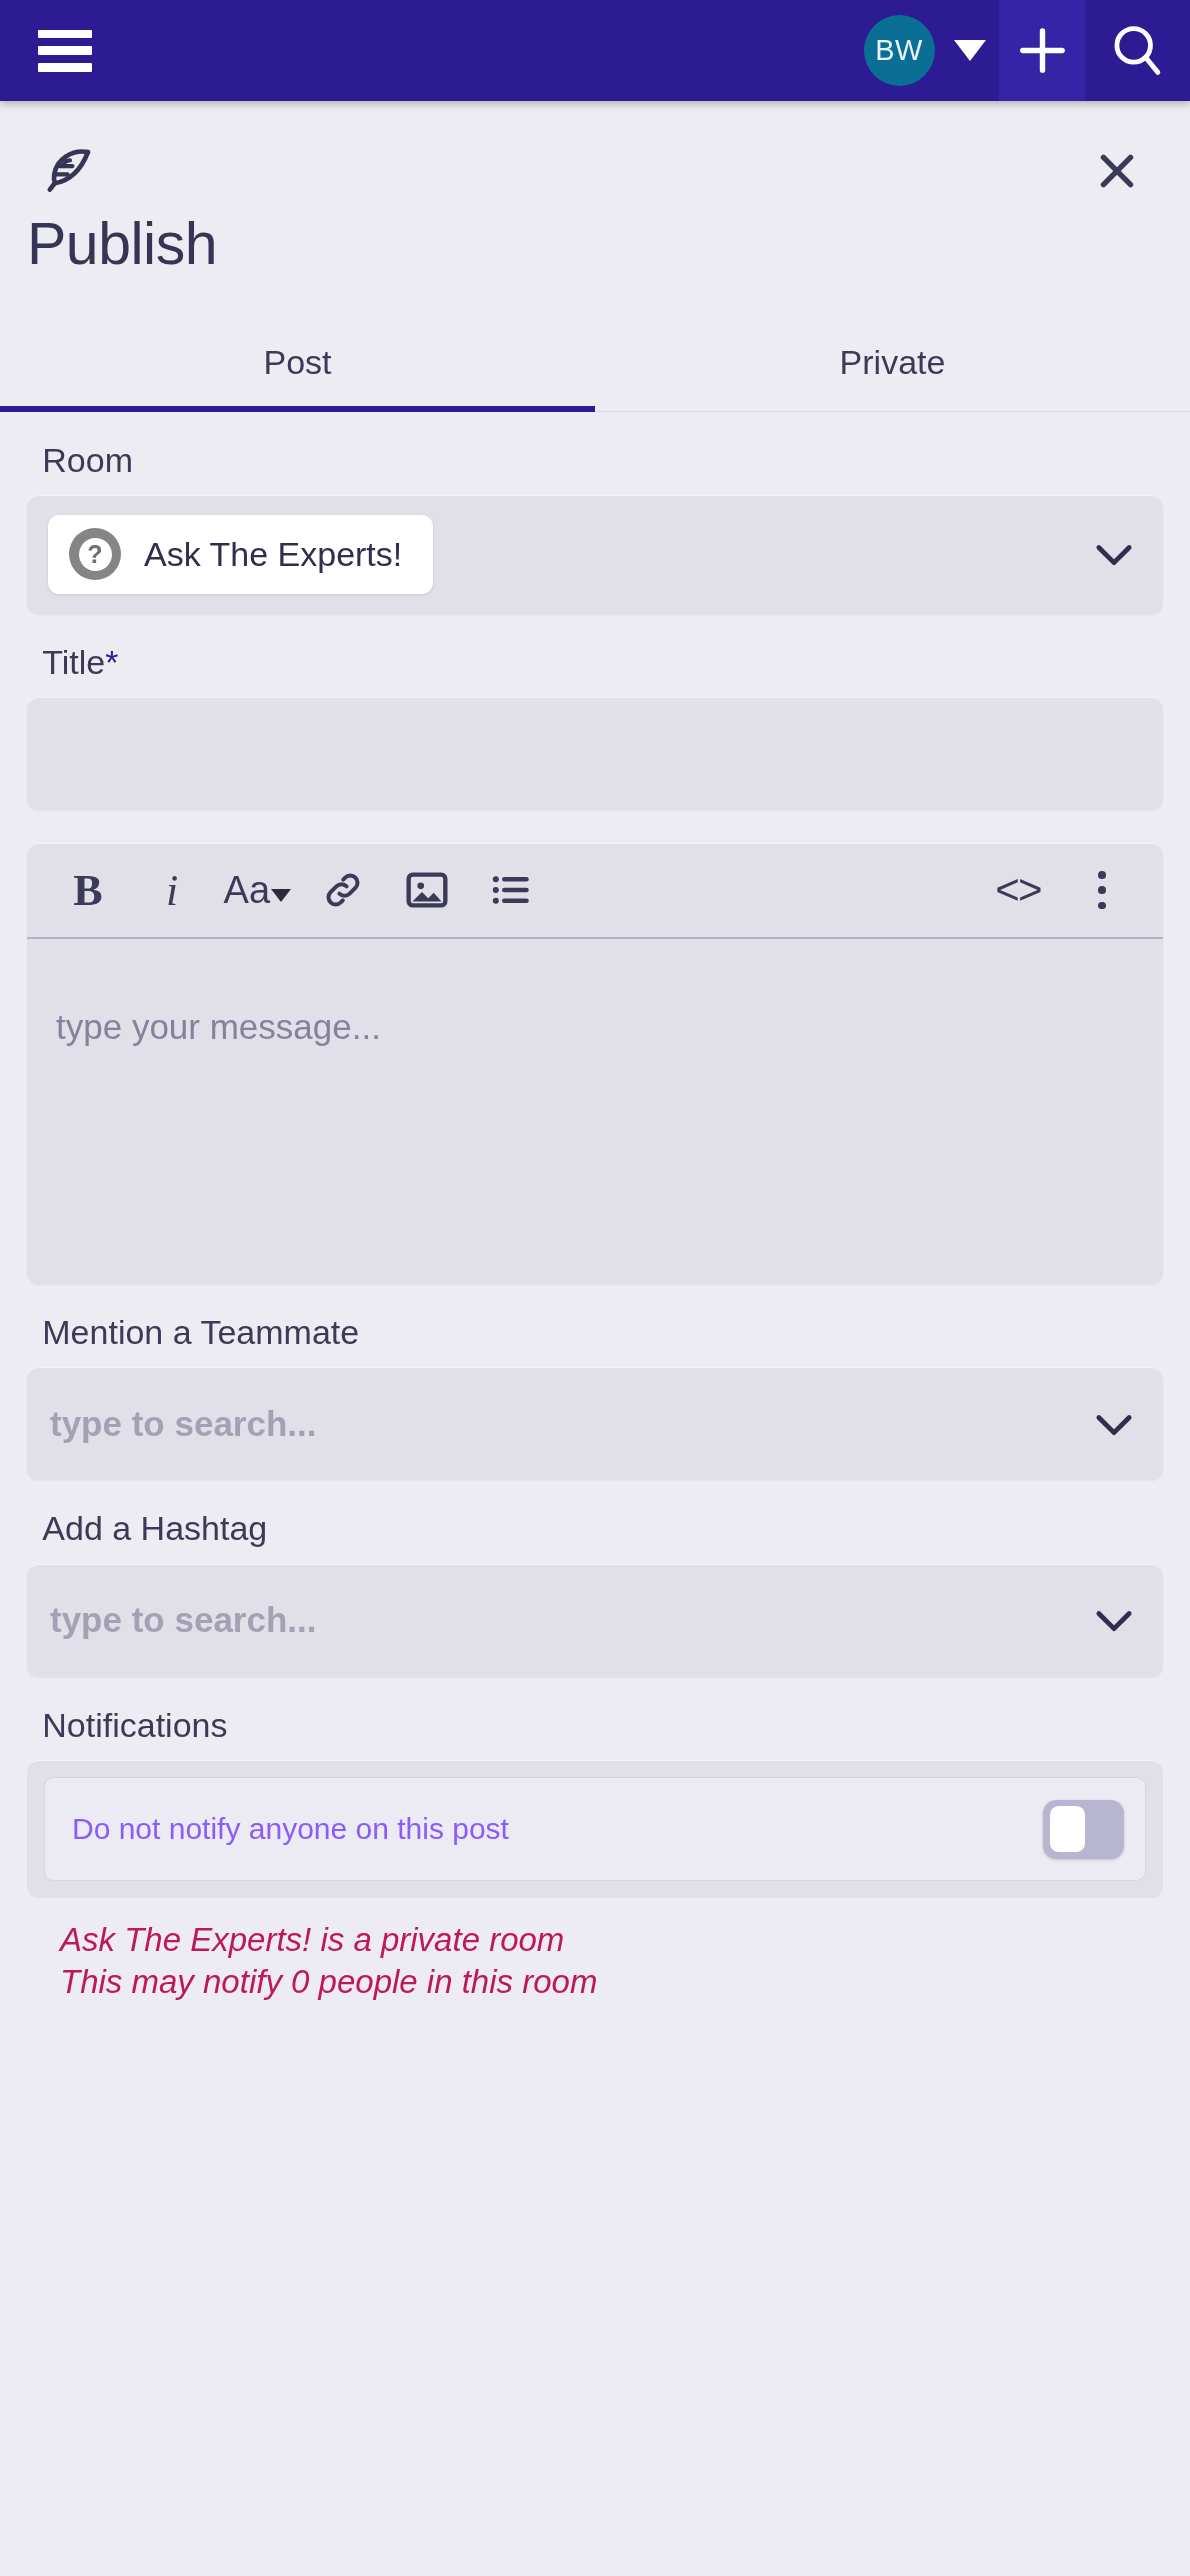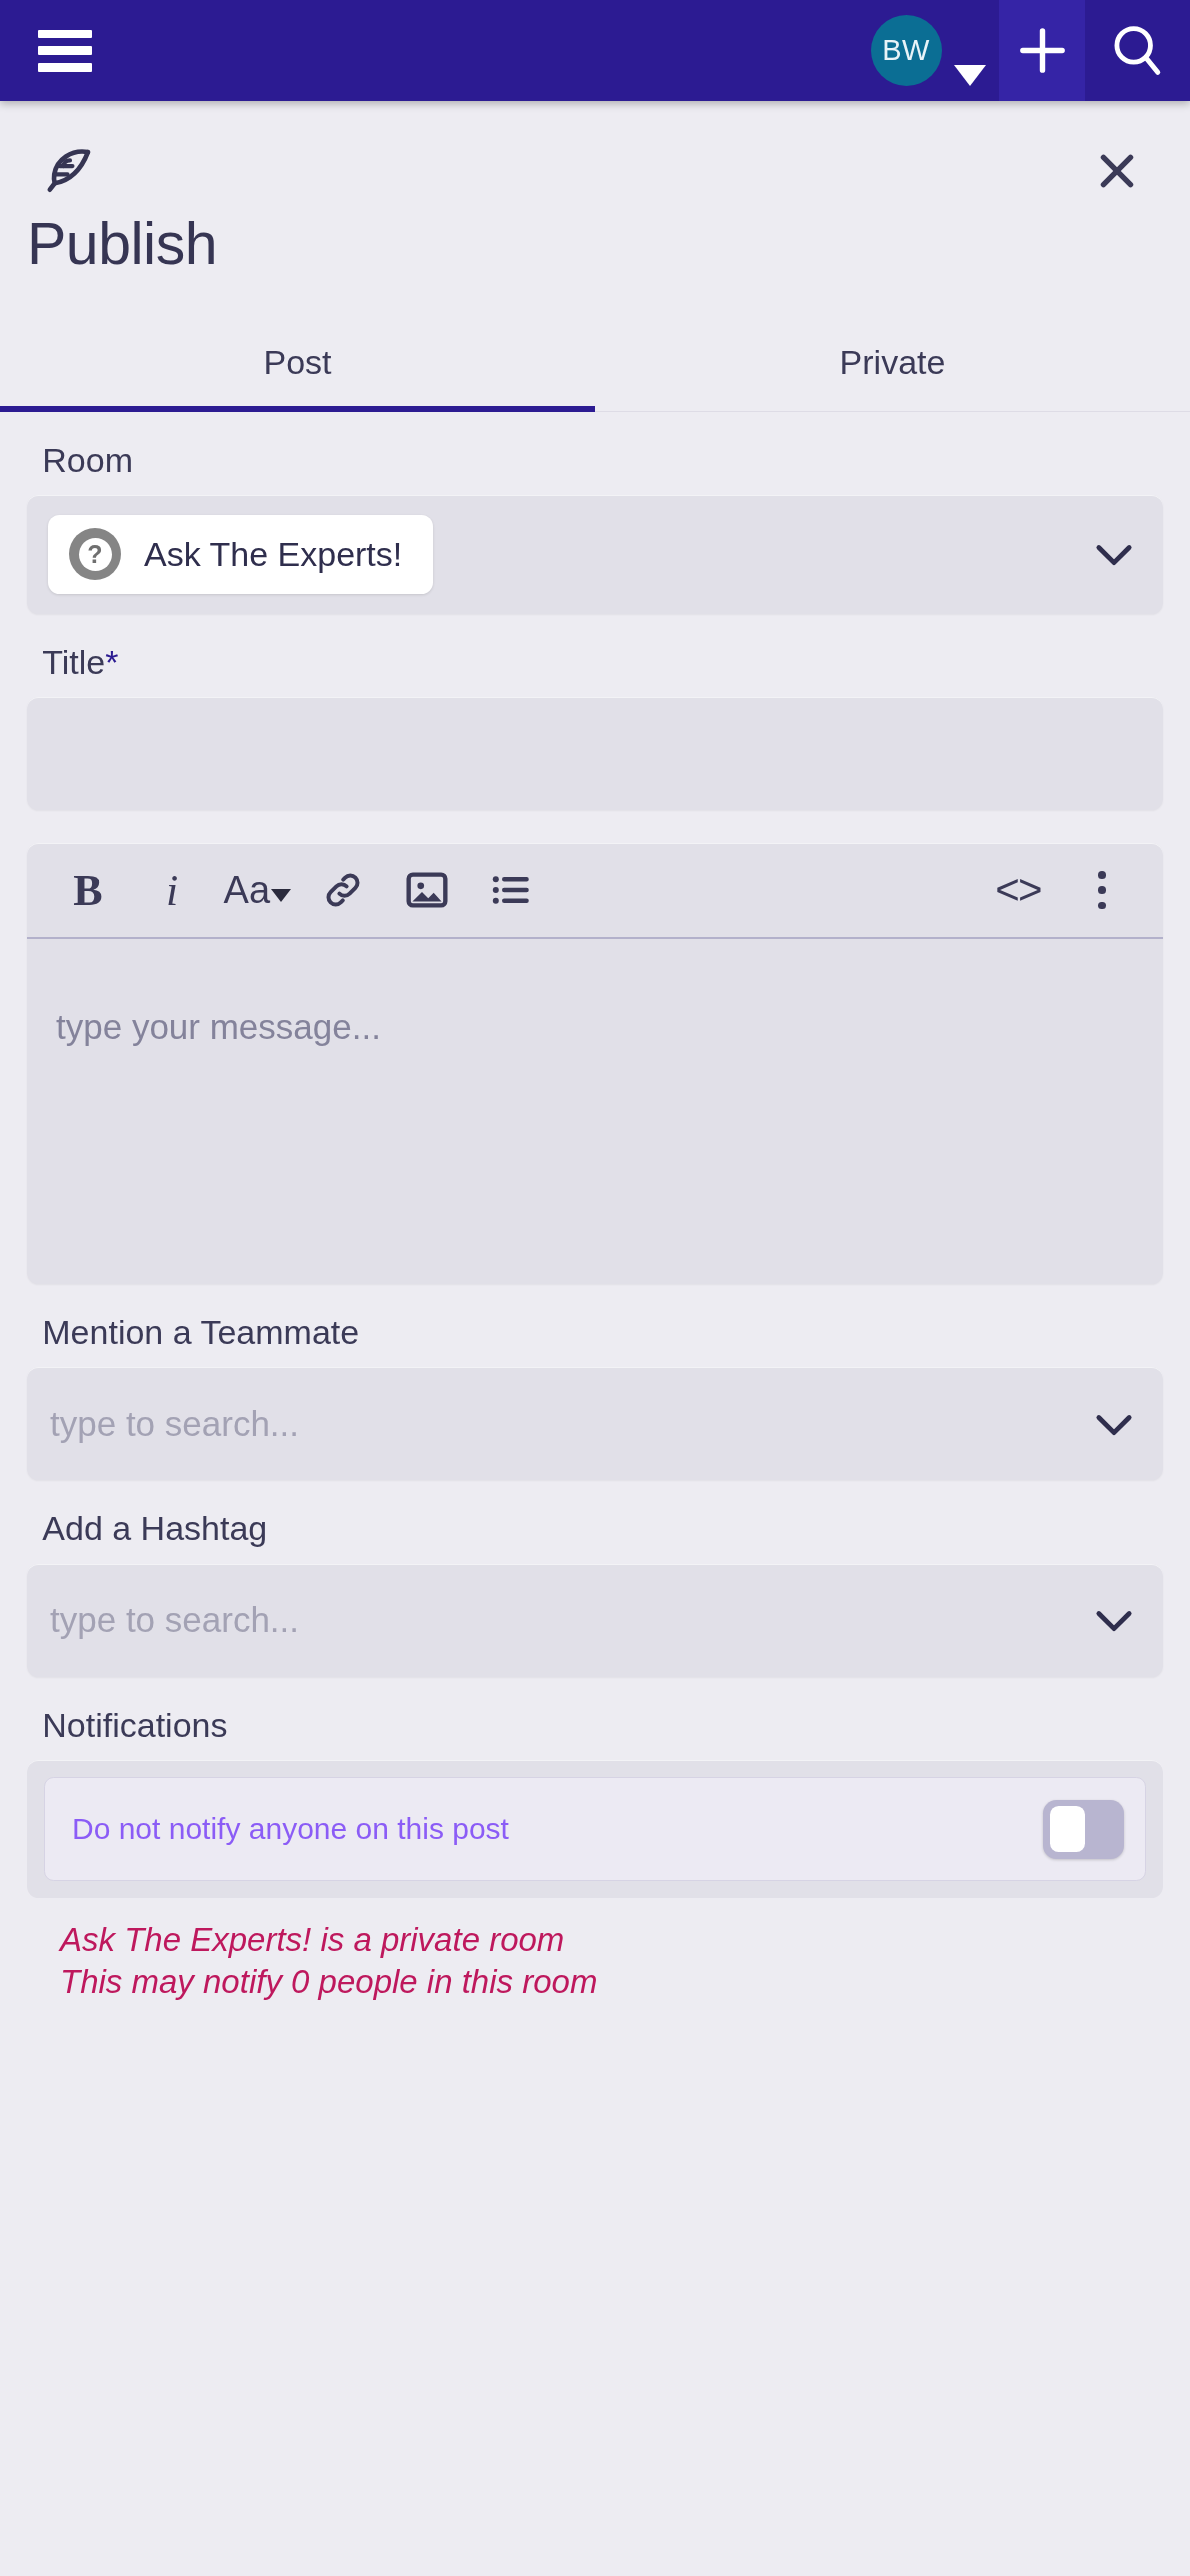--- a/index.html
+++ b/index.html
@@ -41,22 +41,22 @@
   .hamburger span {
     display: block;
     height: 8.6px;
     width: 100%;
     background: #ffffff;
     border-radius: 1px;
   }
   .appbar-spacer { flex: 1 1 auto; }
   .account {
     display: flex;
-    align-items: flex-end;
-    gap: 12px;
+    align-items: center;
+    gap: 19px;
     margin-right: 13.4px;
     cursor: pointer;
   }
   .avatar {
     width: 71px;
     height: 71px;
     border-radius: 50%;
     background: #0b6e94;
     color: #e8f3f8;
     display: flex;
@@ -248,20 +248,21 @@
     padding: 36px 29px;
   }
   .editor-placeholder { font-size: 35px; color: #84839b; margin-top: 32px; }
 
   
   .search-select {
     height: 113px;
     padding: 0 23px;
     justify-content: space-between;
     cursor: pointer;
+    font-weight: bold;
   }
   .search-placeholder { font-size: 35px; color: #a3a2b4; }
 
   
   .notif-box {
     background: #e1e0e8;
     border-radius: 11.5px;
     padding: 17px 17px;
     box-shadow: inset 0 1px 0 rgba(255,255,255,0.6);
   }

